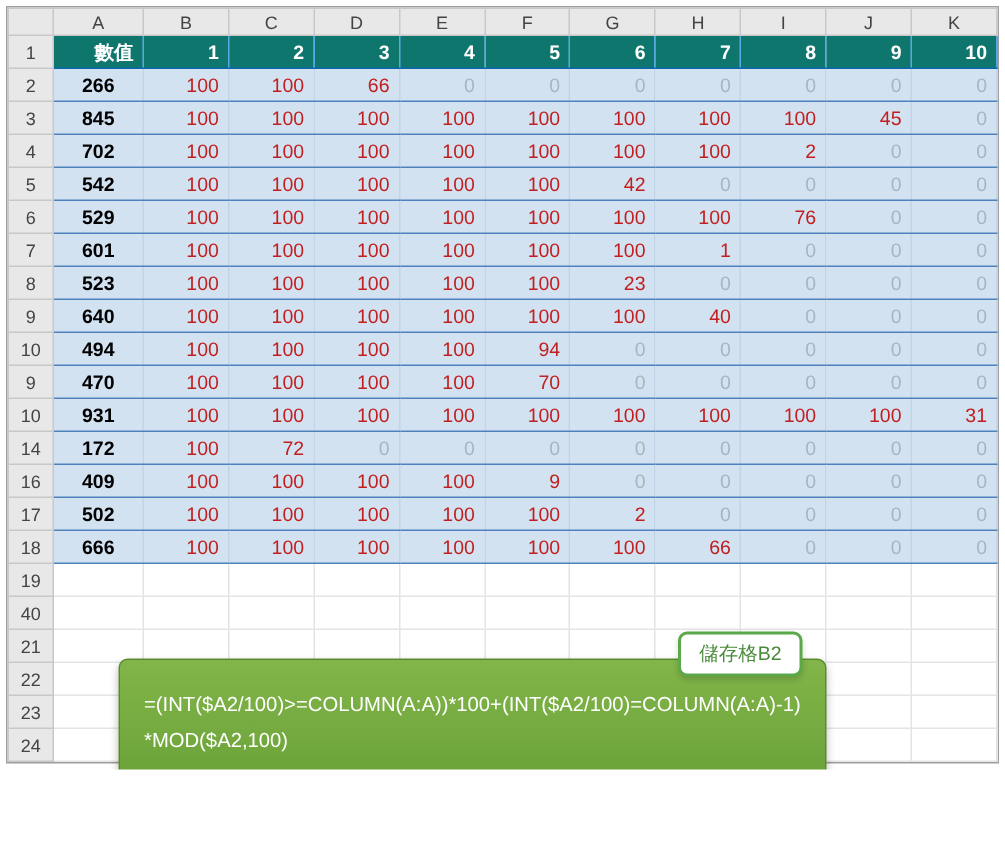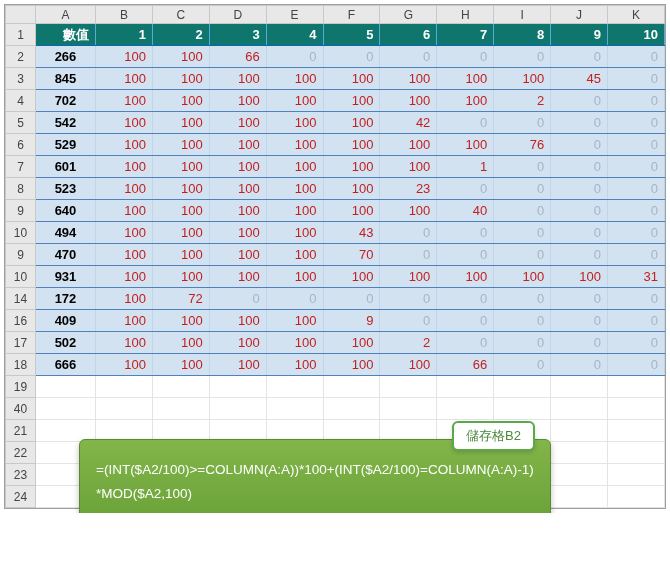--- a/index.html
+++ b/index.html
@@ -269,21 +269,21 @@
           <td class="grey">0</td>
           <td class="grey">0</td>
         </tr>
         <tr class="dat">
           <th class="rowhead">10</th>
           <td class="lbl">494</td>
           <td class="red">100</td>
           <td class="red">100</td>
           <td class="red">100</td>
           <td class="red">100</td>
-          <td class="red">43</td>
+          <td class="red">94</td>
           <td class="grey">0</td>
           <td class="grey">0</td>
           <td class="grey">0</td>
           <td class="grey">0</td>
           <td class="grey">0</td>
         </tr>
         <tr class="dat">
           <th class="rowhead">9</th>
           <td class="lbl">470</td>
           <td class="red">100</td>

